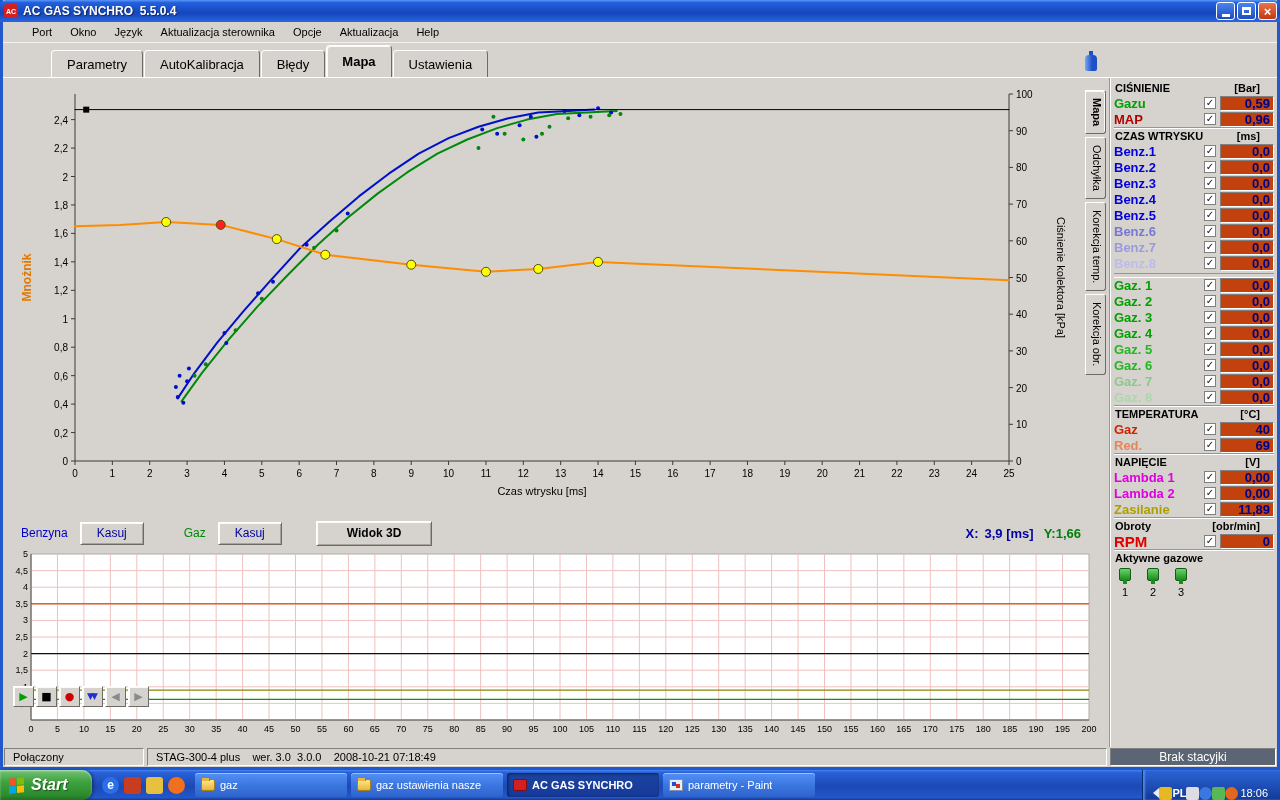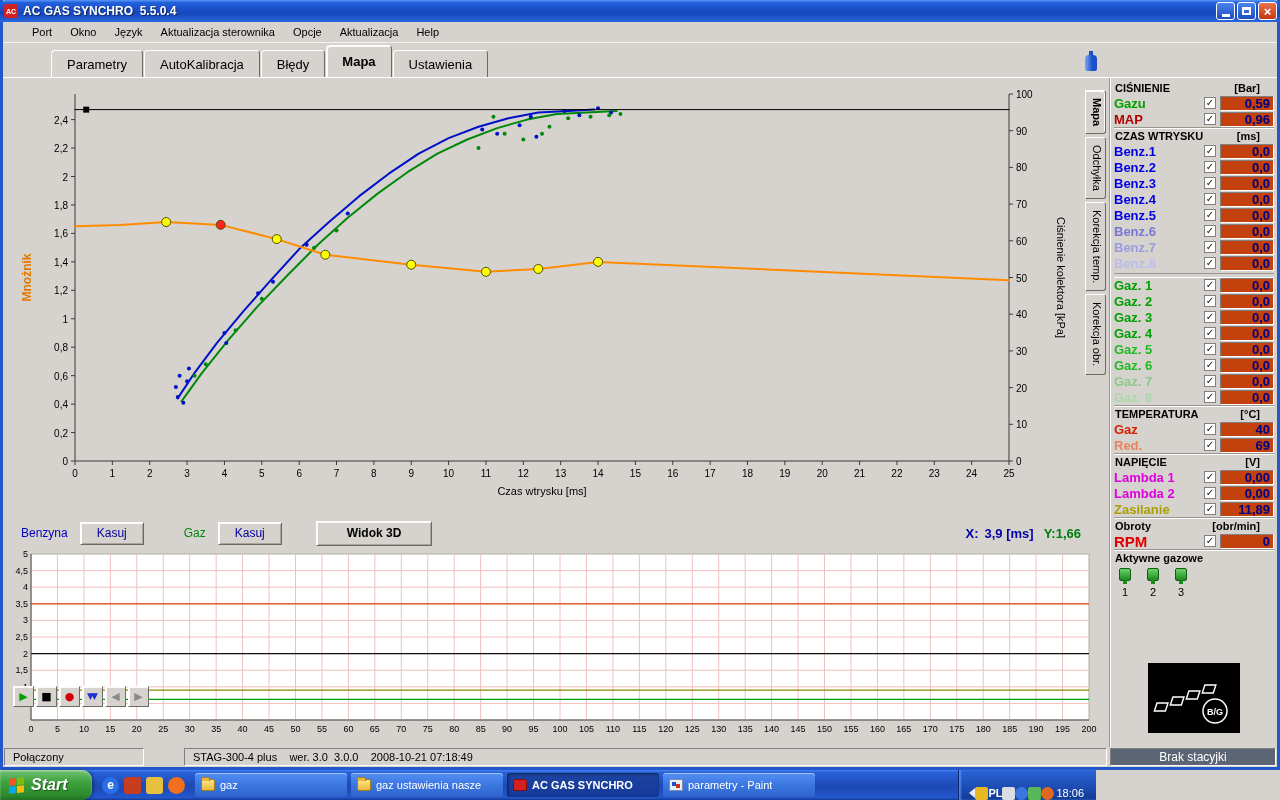--- a/index.html
+++ b/index.html
@@ -62,21 +62,21 @@
   #playback { position:absolute; left:6px; top:136px; display:flex; gap:2px; }
   .pbtn { width:21px; height:21px; background:#d6d3ce; border:1px solid #6d6a65; border-top-color:#fff; border-left-color:#fff;
     box-shadow:inset 1px 1px 0 #fbfaf8; font-size:11px; font-family:"DejaVu Sans",sans-serif; line-height:1; cursor:pointer; }
   .pbtn.tight { letter-spacing:-3px; font-size:9px; padding-right:3px; }
 
   
   #statusbar { flex:0 0 20px; display:flex; gap:3px; padding:1px 1px; background:#d6d3ce; }
   .sseg { border:1px solid #808080; border-bottom-color:#fff; border-right-color:#fff;
     font-size:11px; display:flex; align-items:center; padding:0 8px; white-space:pre; }
   .sseg.s1 { width:140px; }
-  .sseg.s2 { flex:1;margin-left:37px; }
+  .sseg.s2 { flex:1; }
   .sseg.s3 { width:166px; background:#5b6573; color:#fff; justify-content:center; font-size:12px; }
 
   
   #sidebar { position:absolute; right:0; top:0; width:168px; height:100%;
     border-left:1px solid #9a968f; box-shadow:inset 1px 0 0 #fff; padding:2px 3px 4px 4px;
     display:flex; flex-direction:column; }
   .sec { border-top:1px solid #9a968f; box-shadow:inset 0 1px 0 #fff; padding-top:1px; }
   .sec:first-child { border-top:none; box-shadow:none; }
   .sec-h { display:flex; justify-content:space-between; font-size:11px; font-weight:bold; padding:1px 14px 1px 1px; }
   .srow { display:flex; align-items:center; height:16px; }
@@ -90,21 +90,21 @@
     font-weight:bold; color:#000080; font-size:13px; padding-right:3px; }
   .gap8 { height:4px; }
   #injectors { display:flex; gap:14px; padding:3px 0 4px 4px; }
   .inj { display:flex; flex-direction:column; align-items:center; width:14px; }
   .inj-icon { width:12px; height:13px; background:linear-gradient(180deg,#6ad46a,#1d8a1d); border:1px solid #135c13; border-radius:2px; position:relative; }
   .inj-icon::after { content:""; position:absolute; left:3px; bottom:-4px; width:4px; height:4px; background:#1d8a1d; }
   .inj-num { font-size:11px; margin-top:5px; }
   #logo-wrap { margin-top:auto; display:flex; justify-content:center; padding-bottom:10px; }
 
   
-  #taskbar { position:absolute; left:0; top:770px; width:1096px; height:30px;
+  #taskbar { position:absolute; left:0; top:770px; width:1280px; height:30px;
     background:linear-gradient(180deg,#4584f2 0%,#2861d8 8%,#1c49b4 55%,#2257cc 92%,#123a96 100%);
     display:flex; align-items:center; }
   #start-btn { width:92px; height:30px; border-radius:0 10px 10px 0;
     background:linear-gradient(180deg,#74c276 0%,#3da23e 40%,#2c8a2d 85%,#1f6e20 100%);
     display:flex; align-items:center; gap:6px; padding-left:9px; color:#fff; font-weight:bold;
     font-style:italic; font-size:16px; text-shadow:1px 1px 1px rgba(0,0,0,.45); cursor:pointer;
     box-shadow:inset 0 1px 2px rgba(255,255,255,.5), 2px 0 3px rgba(0,0,0,.3); }
   #winflag { width:16px; height:15px; display:grid; grid-template-columns:7px 7px; grid-template-rows:7px 7px; gap:1px; transform:skewY(-6deg); }
   #winflag span:nth-child(1){background:#f35325} #winflag span:nth-child(2){background:#81bc06}
   #winflag span:nth-child(3){background:#05a6f0} #winflag span:nth-child(4){background:#ffba08}
@@ -702,33 +702,20 @@
             <div class="inj">
               <span class="inj-icon"></span>
               <span class="inj-num">2</span>
             </div>
             <div class="inj">
               <span class="inj-icon"></span>
               <span class="inj-num">3</span>
             </div>
           </div>
       </div>
-      <div id="logo-wrap">
-        <svg width="92" height="70">
-          <rect width="92" height="70" fill="#000"></rect>
-          <g stroke="#fff" fill="none" stroke-width="1.5" transform="skewX(-18)">
-            <rect x="22" y="40" width="11" height="8"></rect>
-            <rect x="36" y="34" width="11" height="8"></rect>
-            <rect x="50" y="28" width="11" height="8"></rect>
-            <rect x="64" y="22" width="11" height="8"></rect>
-          </g>
-          <circle cx="67" cy="48" r="12" stroke="#fff" fill="none" stroke-width="1.5"></circle>
-          <text x="67" y="52" text-anchor="middle" font-size="9" font-weight="bold" fill="#fff">B/G</text>
-        </svg>
-      </div>
     </div>
 
   </div>
 
   <div id="statusbar">
     <span class="sseg s1">Połączony</span>
     <span class="sseg s2">STAG-300-4 plus    wer. 3.0  3.0.0    2008-10-21 07:18:49</span>
     <span class="sseg s3">Brak stacyjki</span>
   </div>
 

